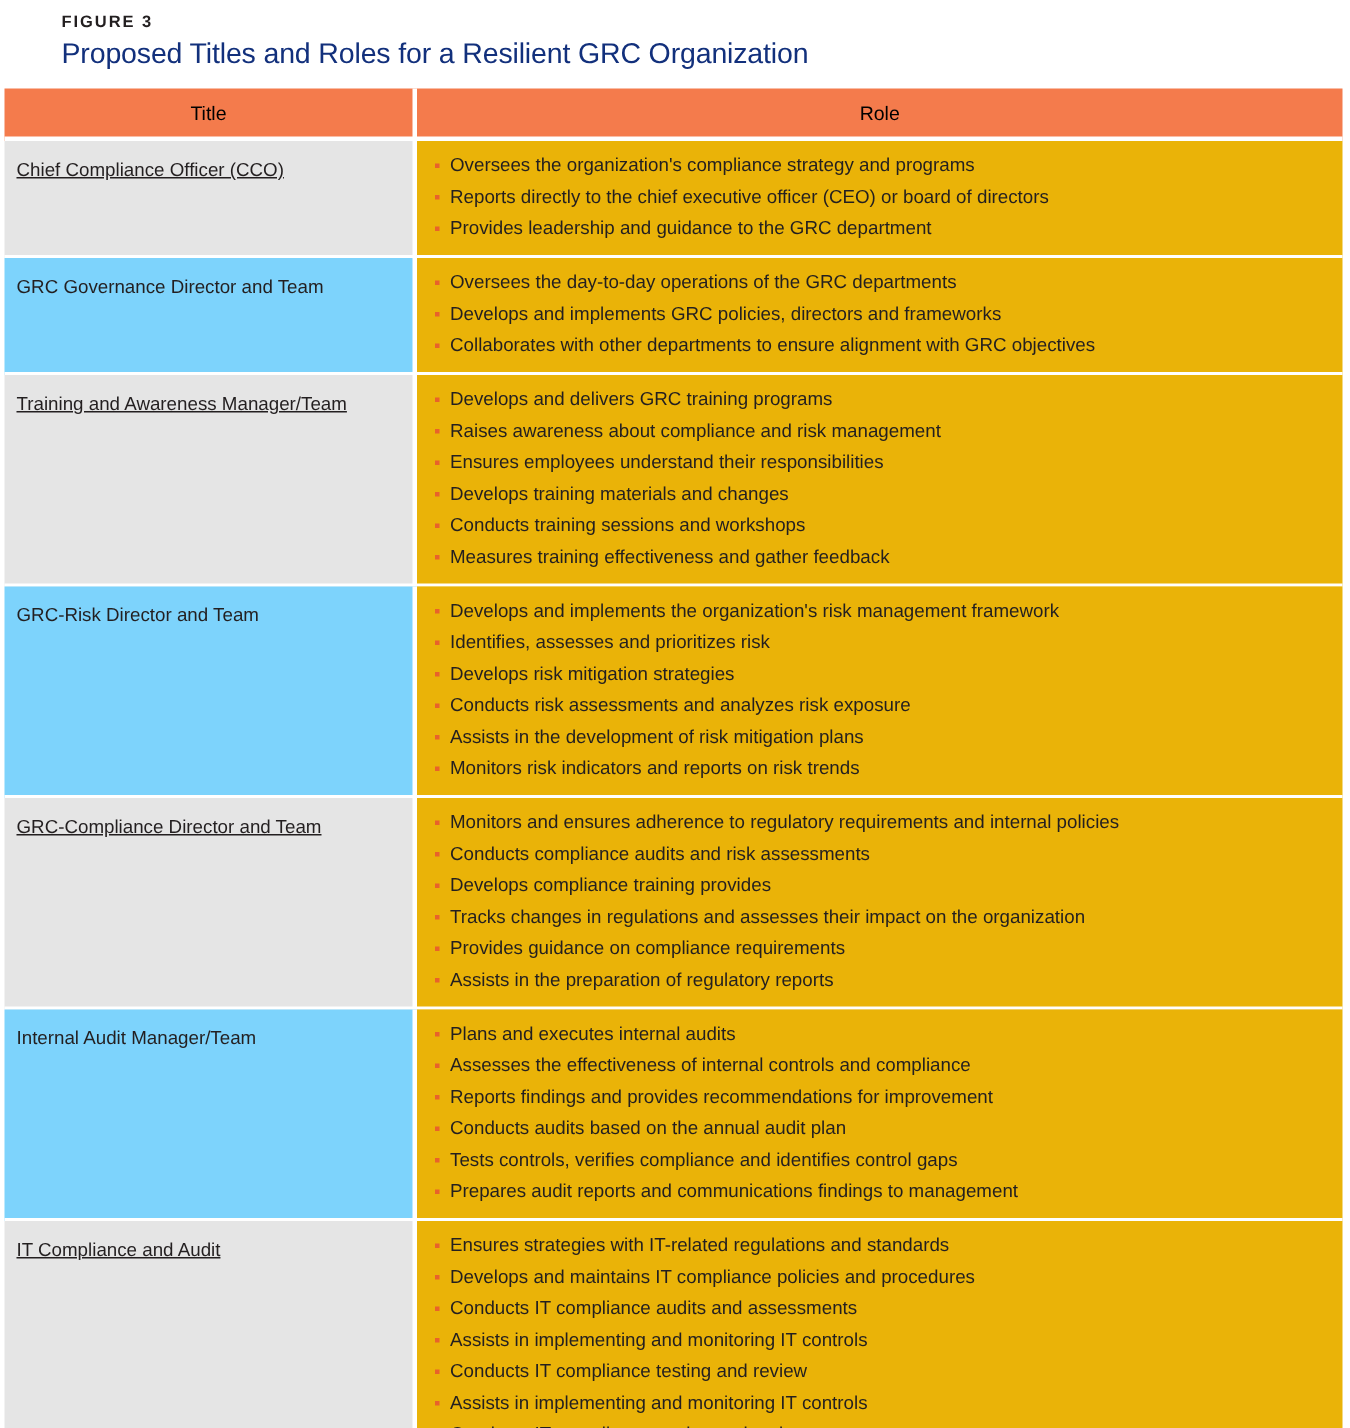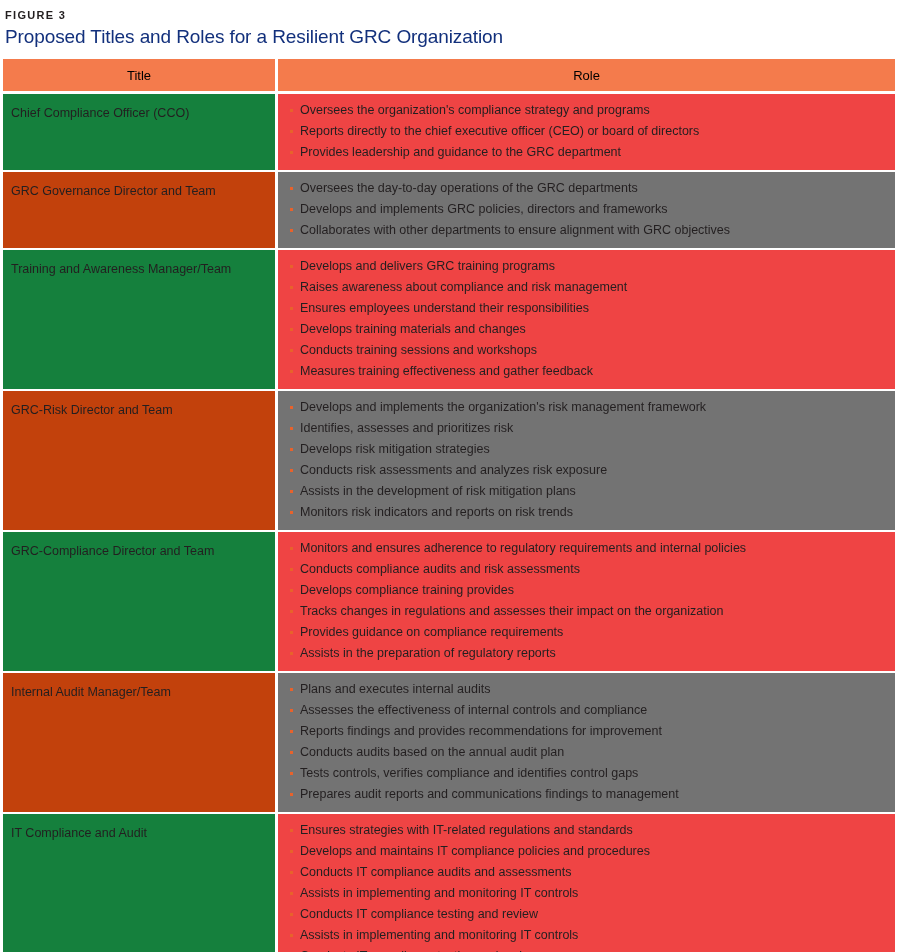--- a/index.html
+++ b/index.html
@@ -18,20 +18,21 @@
 
   .figure-wrap {
     width: 900px;
     box-sizing: border-box;
     padding: 0;
   }
 
   
   .fig-head {
     padding: 8px 4px 0 5px;
+    margin-left: 36px;
   }
   .fig-label {
     font-size: 11px;
     font-weight: bold;
     letter-spacing: 1.3px;
     color: #231f20;
     line-height: 14px;
     margin: 0 0 3px 0;
   }
   .fig-title {
@@ -75,24 +76,24 @@
   }
   .grc-table tbody tr:last-child td {
     border-bottom: none;
   }
 
   td.cell-title {
     border-right: 3px solid #ffffff;
   }
 
   
-  tr.shade-light td.cell-title { background: #15803d; }
-  tr.shade-light td.cell-role  { background: #ef4444; }
-  tr.shade-dark  td.cell-title { background: #c2410c; }
-  tr.shade-dark  td.cell-role  { background: #737373; }
+  tr.shade-light td.cell-title { background: #e5e5e5; text-decoration: underline; }
+  tr.shade-light td.cell-role  { background: #eab308; }
+  tr.shade-dark  td.cell-title { background: #7dd3fc; }
+  tr.shade-dark  td.cell-role  { background: #eab308; }
 
   .title-text {
     display: block;
     font-size: 12.5px;
     line-height: 16px;
     color: #231f20;
     padding: 11px 8px 10px 8px;
   }
 
   ul.role-list {

